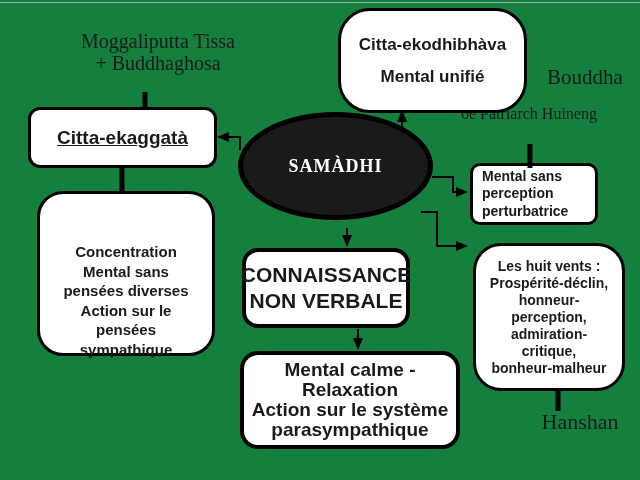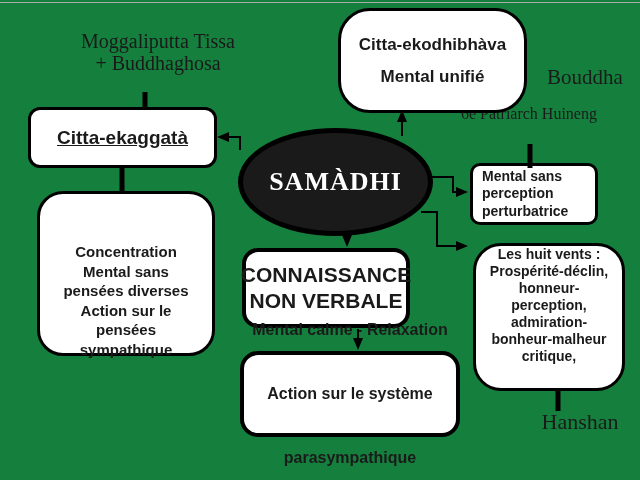--- a/index.html
+++ b/index.html
@@ -28,33 +28,33 @@
   }
   .node .line { display: block; }
   .flex-center {
     display: flex;
     flex-direction: column;
     justify-content: center;
     align-items: center;
   }
   #ellipse-samadhi {
     position: absolute;
-    left: 238px; top: 128px;
+    left: 238px; top: 112px;
     width: 195px; height: 108px;
     background: #1a1a1a;
     border: 5px solid #000000;
     border-radius: 50%;
     box-sizing: border-box;
     display: flex;
     justify-content: center;
     align-items: center;
     color: #ffffff;
     font-family: "Liberation Serif", serif;
     font-weight: bold;
-    font-size: 26px;
+    font-size: 18px;
     letter-spacing: 1px;
     z-index: 3;
     text-align: right;
   }
   #svg-connectors { position: absolute; left: 0; top: 0; z-index: 2; }
   #top-edge {
     position: absolute;
     left: 0; top: 2px;
     width: 640px; height: 1px;
     background: #ababab;
@@ -83,28 +83,28 @@
     border-radius: 10px; font-size: 14px; line-height: 17.5px;
     text-align: left; padding-left: 9px;
     display: flex; flex-direction: column; justify-content: center;
   }
   #box-connaissance {
     left: 242px; top: 248px; width: 168px; height: 80px;
     border-width: 4px; border-radius: 16px;
     font-size: 21px; line-height: 26px;
   }
   #box-mental-calme {
-    left: 240px; top: 351px; width: 220px; height: 86px;
+    left: 240px; top: 351px; width: 220px; height: 98px;
     border-width: 4px; border-radius: 18px;
-    font-size: 16px; line-height: 20px; gap: 44px;
+    font-size: 19px; line-height: 20px;
   }
   #box-huit-vents {
     left: 473px; top: 243px; width: 152px; height: 148px;
     border-radius: 28px; font-size: 14px; line-height: 17px;
-    display: flex; flex-direction: column; justify-content: flex-start;
+    display: flex; flex-direction: column; justify-content: center;
   }
 </style>
 </head>
 <body>
 
 <div id="canvas">
 
   <div id="top-edge"></div>
 
   <svg id="svg-connectors" width="640" height="480" viewBox="0 0 640 480">
@@ -173,17 +173,17 @@
     <span class="line">Action sur le système</span>
     <span class="line">parasympathique</span>
   </div>
 
   <div class="node" id="box-huit-vents">
     <span class="line">Les huit vents :</span>
     <span class="line">Prospérité-déclin,</span>
     <span class="line">honneur-</span>
     <span class="line">perception,</span>
     <span class="line">admiration-</span>
+    <span class="line">critique,</span>
     <span class="line">bonheur-malheur</span>
-    <span class="line">critique,</span>
   </div>
 
 </div>
 
 </body></html>

